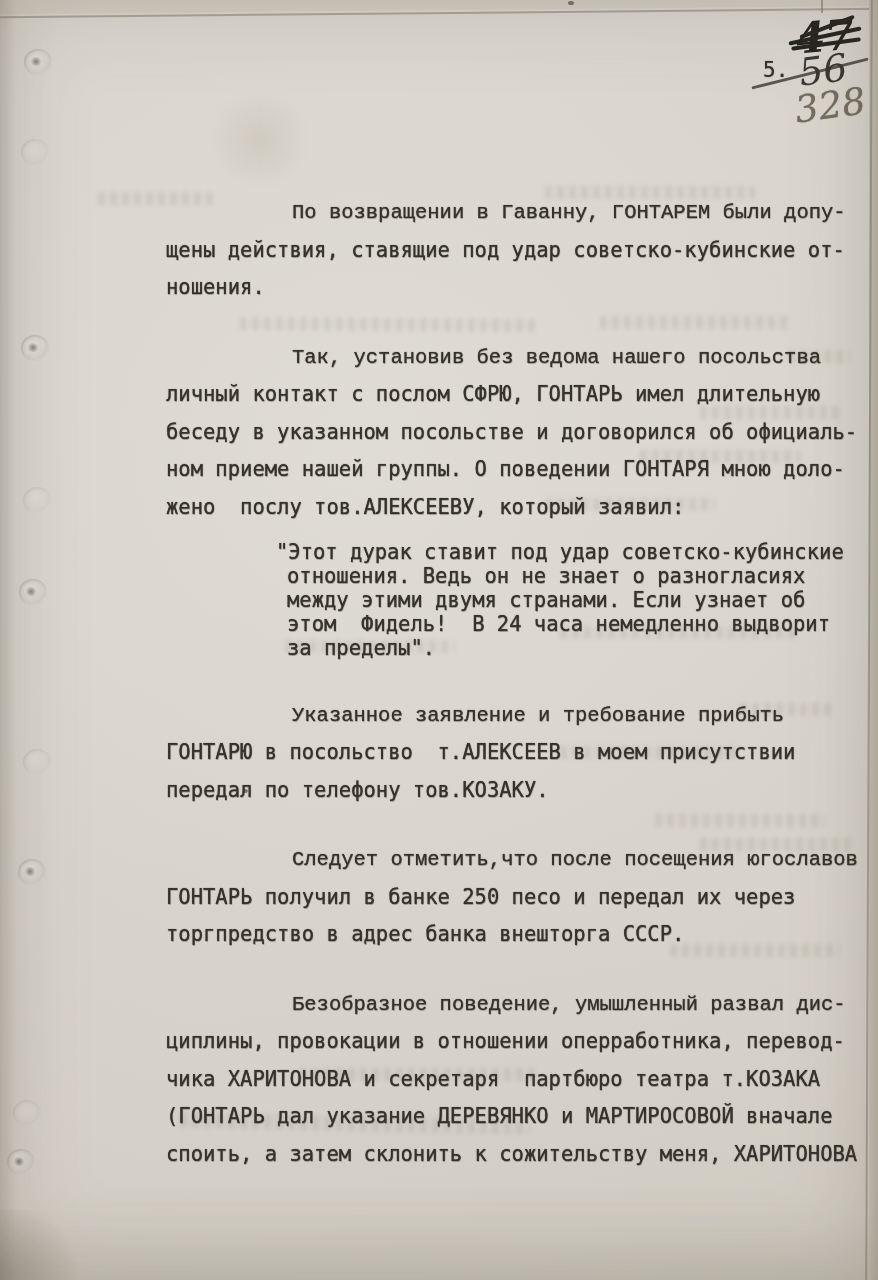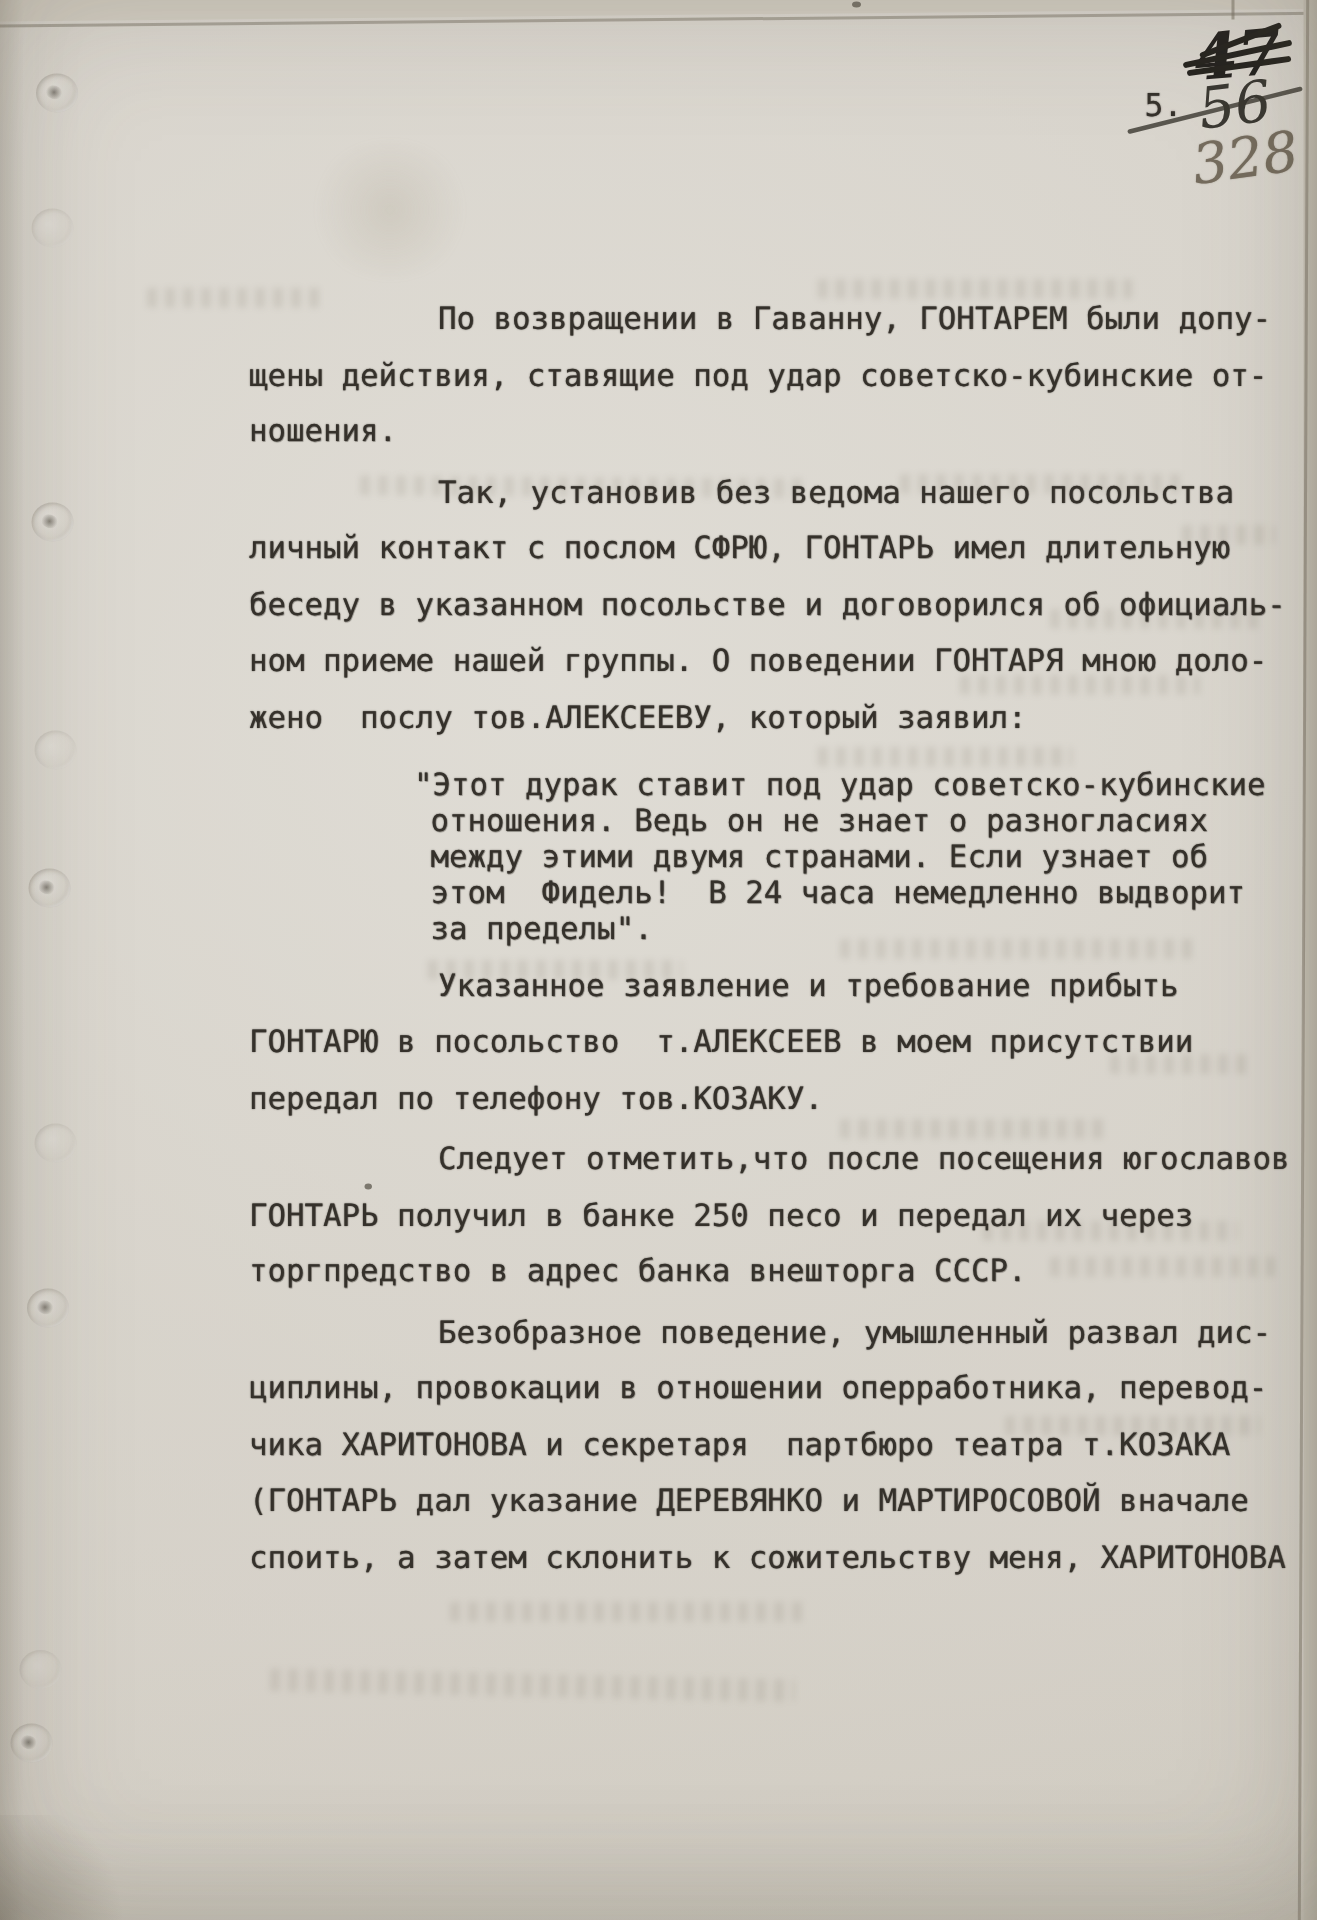--- a/index.html
+++ b/index.html
@@ -34,24 +34,24 @@
   .hole.faint{opacity:.55;}
   .hole.strong::after{content:"";position:absolute;left:6px;top:8px;width:12px;height:9px;border-radius:50%;
         background:radial-gradient(circle, rgba(58,52,42,.55), rgba(58,52,42,0) 72%);transform:rotate(18deg);}
   
   .ghost{position:absolute;height:13px;filter:blur(2px);opacity:.5;border-radius:2px;
          background:repeating-linear-gradient(90deg, rgba(128,121,106,.32) 0 7px, rgba(128,121,106,0) 7px 12px);}
   
   .text{position:absolute;left:166px;top:194px;width:704px;display:flex;flex-direction:column;
         font-size:20.5px;color:#35312b;white-space:pre;
         text-shadow:0 0 1px rgba(53,49,43,.85),0.5px 0.5px 0 rgba(53,49,43,.30);}
-  .para{margin-top:3px;}
+  .para{margin-top:32px;}
   .para:first-child{margin-top:0;}
   .para .line{line-height:37.5px;}
-  .para .line.first{text-indent:126px;}
+  .para .line.first{text-indent:126px;font-family:Liberation Mono, monospace;}
   .quote{margin-left:121px;margin-top:14px;margin-bottom:4.5px;}
   .quote .line{line-height:24px;}
   .quote .line.qfirst{text-indent:-11px;}
   .pagenum{position:absolute;left:763px;top:58px;font-size:21px;color:#35312b;
            text-shadow:0 0 1px rgba(53,49,43,.85);}
   
   .hw{position:absolute;font-family:"DejaVu Serif","Liberation Serif",serif;font-style:italic;}
   .hw47{left:796px;top:12px;width:72px;height:52px;}
   .hw47 .digits{display:inline-block;font-size:42px;font-weight:bold;color:#24221f;transform:rotate(-5deg);}
   .scr{position:absolute;background:#26241f;border-radius:2px;}

